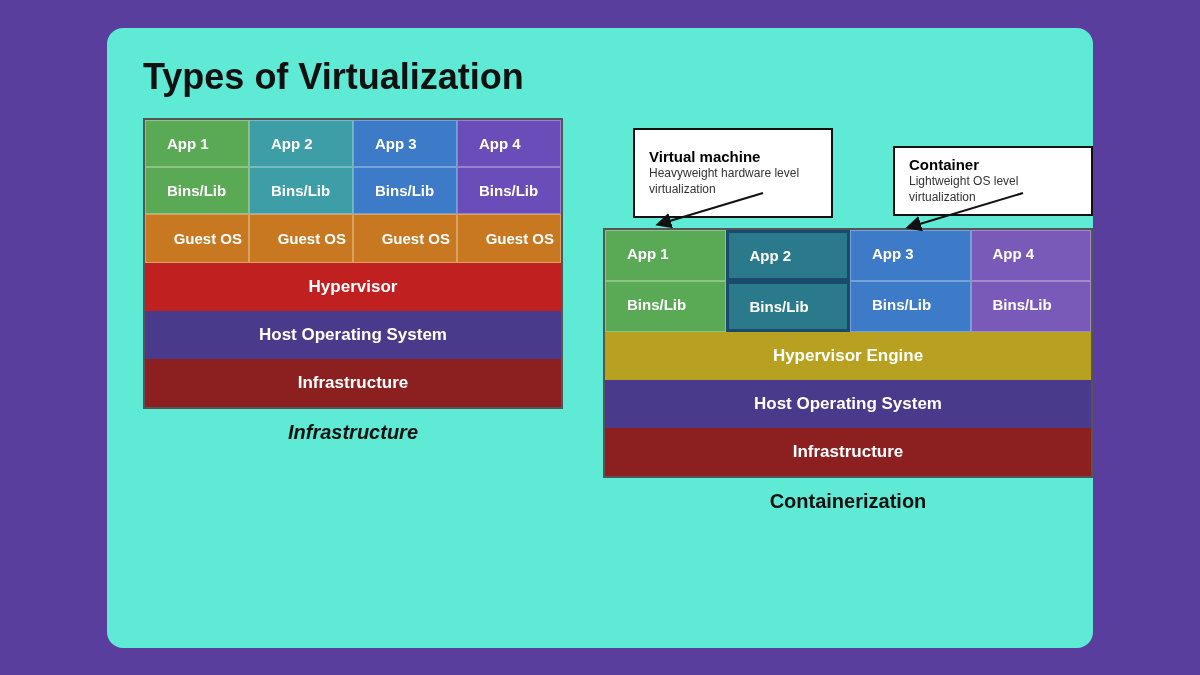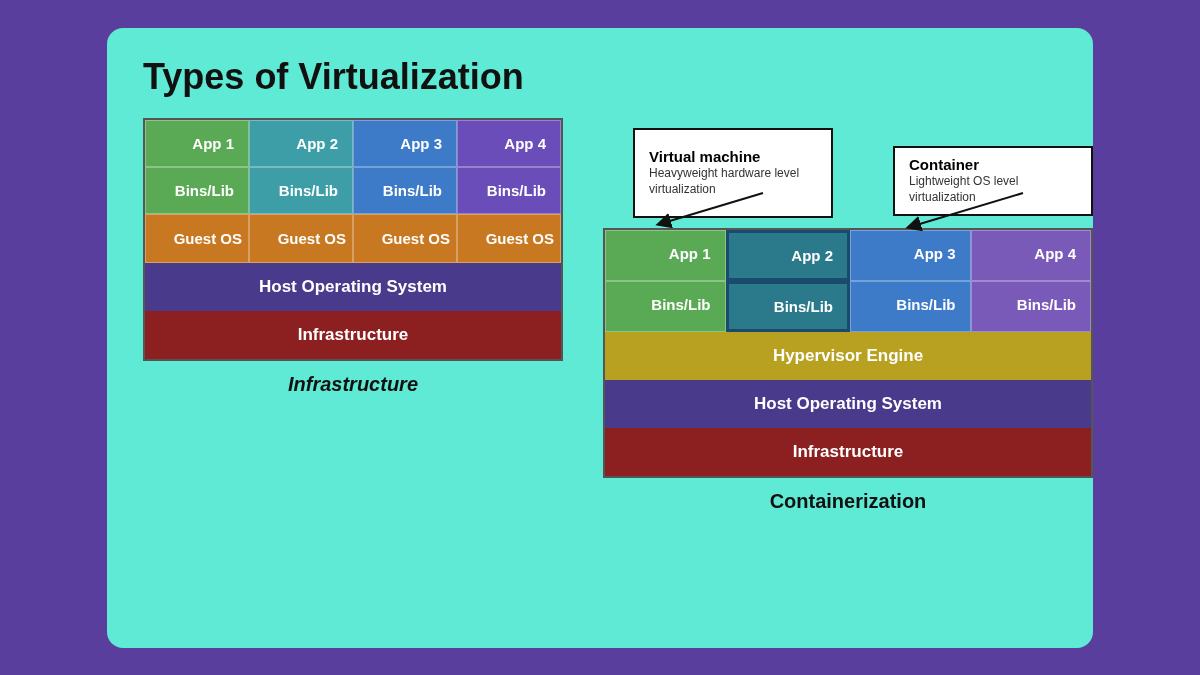--- a/index.html
+++ b/index.html
@@ -42,22 +42,22 @@
       flex-direction: column;
       gap: 0;
       border: 2px solid #555;
     }
     .apps-row {
       display: flex;
       gap: 0;
     }
     .app-cell {
       flex: 1;
-      padding: 14px 14px;
-      text-align: right;
+      padding: 14px 21px;
+      text-align: left;
       font-weight: bold;
       font-size: 15px;
       color: #fff;
       border: 1px solid rgba(255,255,255,0.3);
     }
     .full-row {
       padding: 14px 10px;
       text-align: center;
       font-weight: bold;
       font-size: 17px;
@@ -165,20 +165,21 @@
           <div class="app-cell v-bins4">Bins/Lib</div>
         </div>
 
         <div class="guest-row">
           <div class="guest-cell v-guestos">Guest OS</div>
           <div class="guest-cell v-guestos">Guest OS</div>
           <div class="guest-cell v-guestos">Guest OS</div>
           <div class="guest-cell v-guestos">Guest OS</div>
         </div>
 
+        <div class="full-row v-hypervisor">Hypervisor</div>
 
         <div class="full-row v-hostos">Host Operating System</div>
 
         <div class="full-row v-infra">Infrastructure</div>
       </div>
       <div class="virt-label">Infrastructure</div>
     </div>
 
     <div class="right-area">
 

